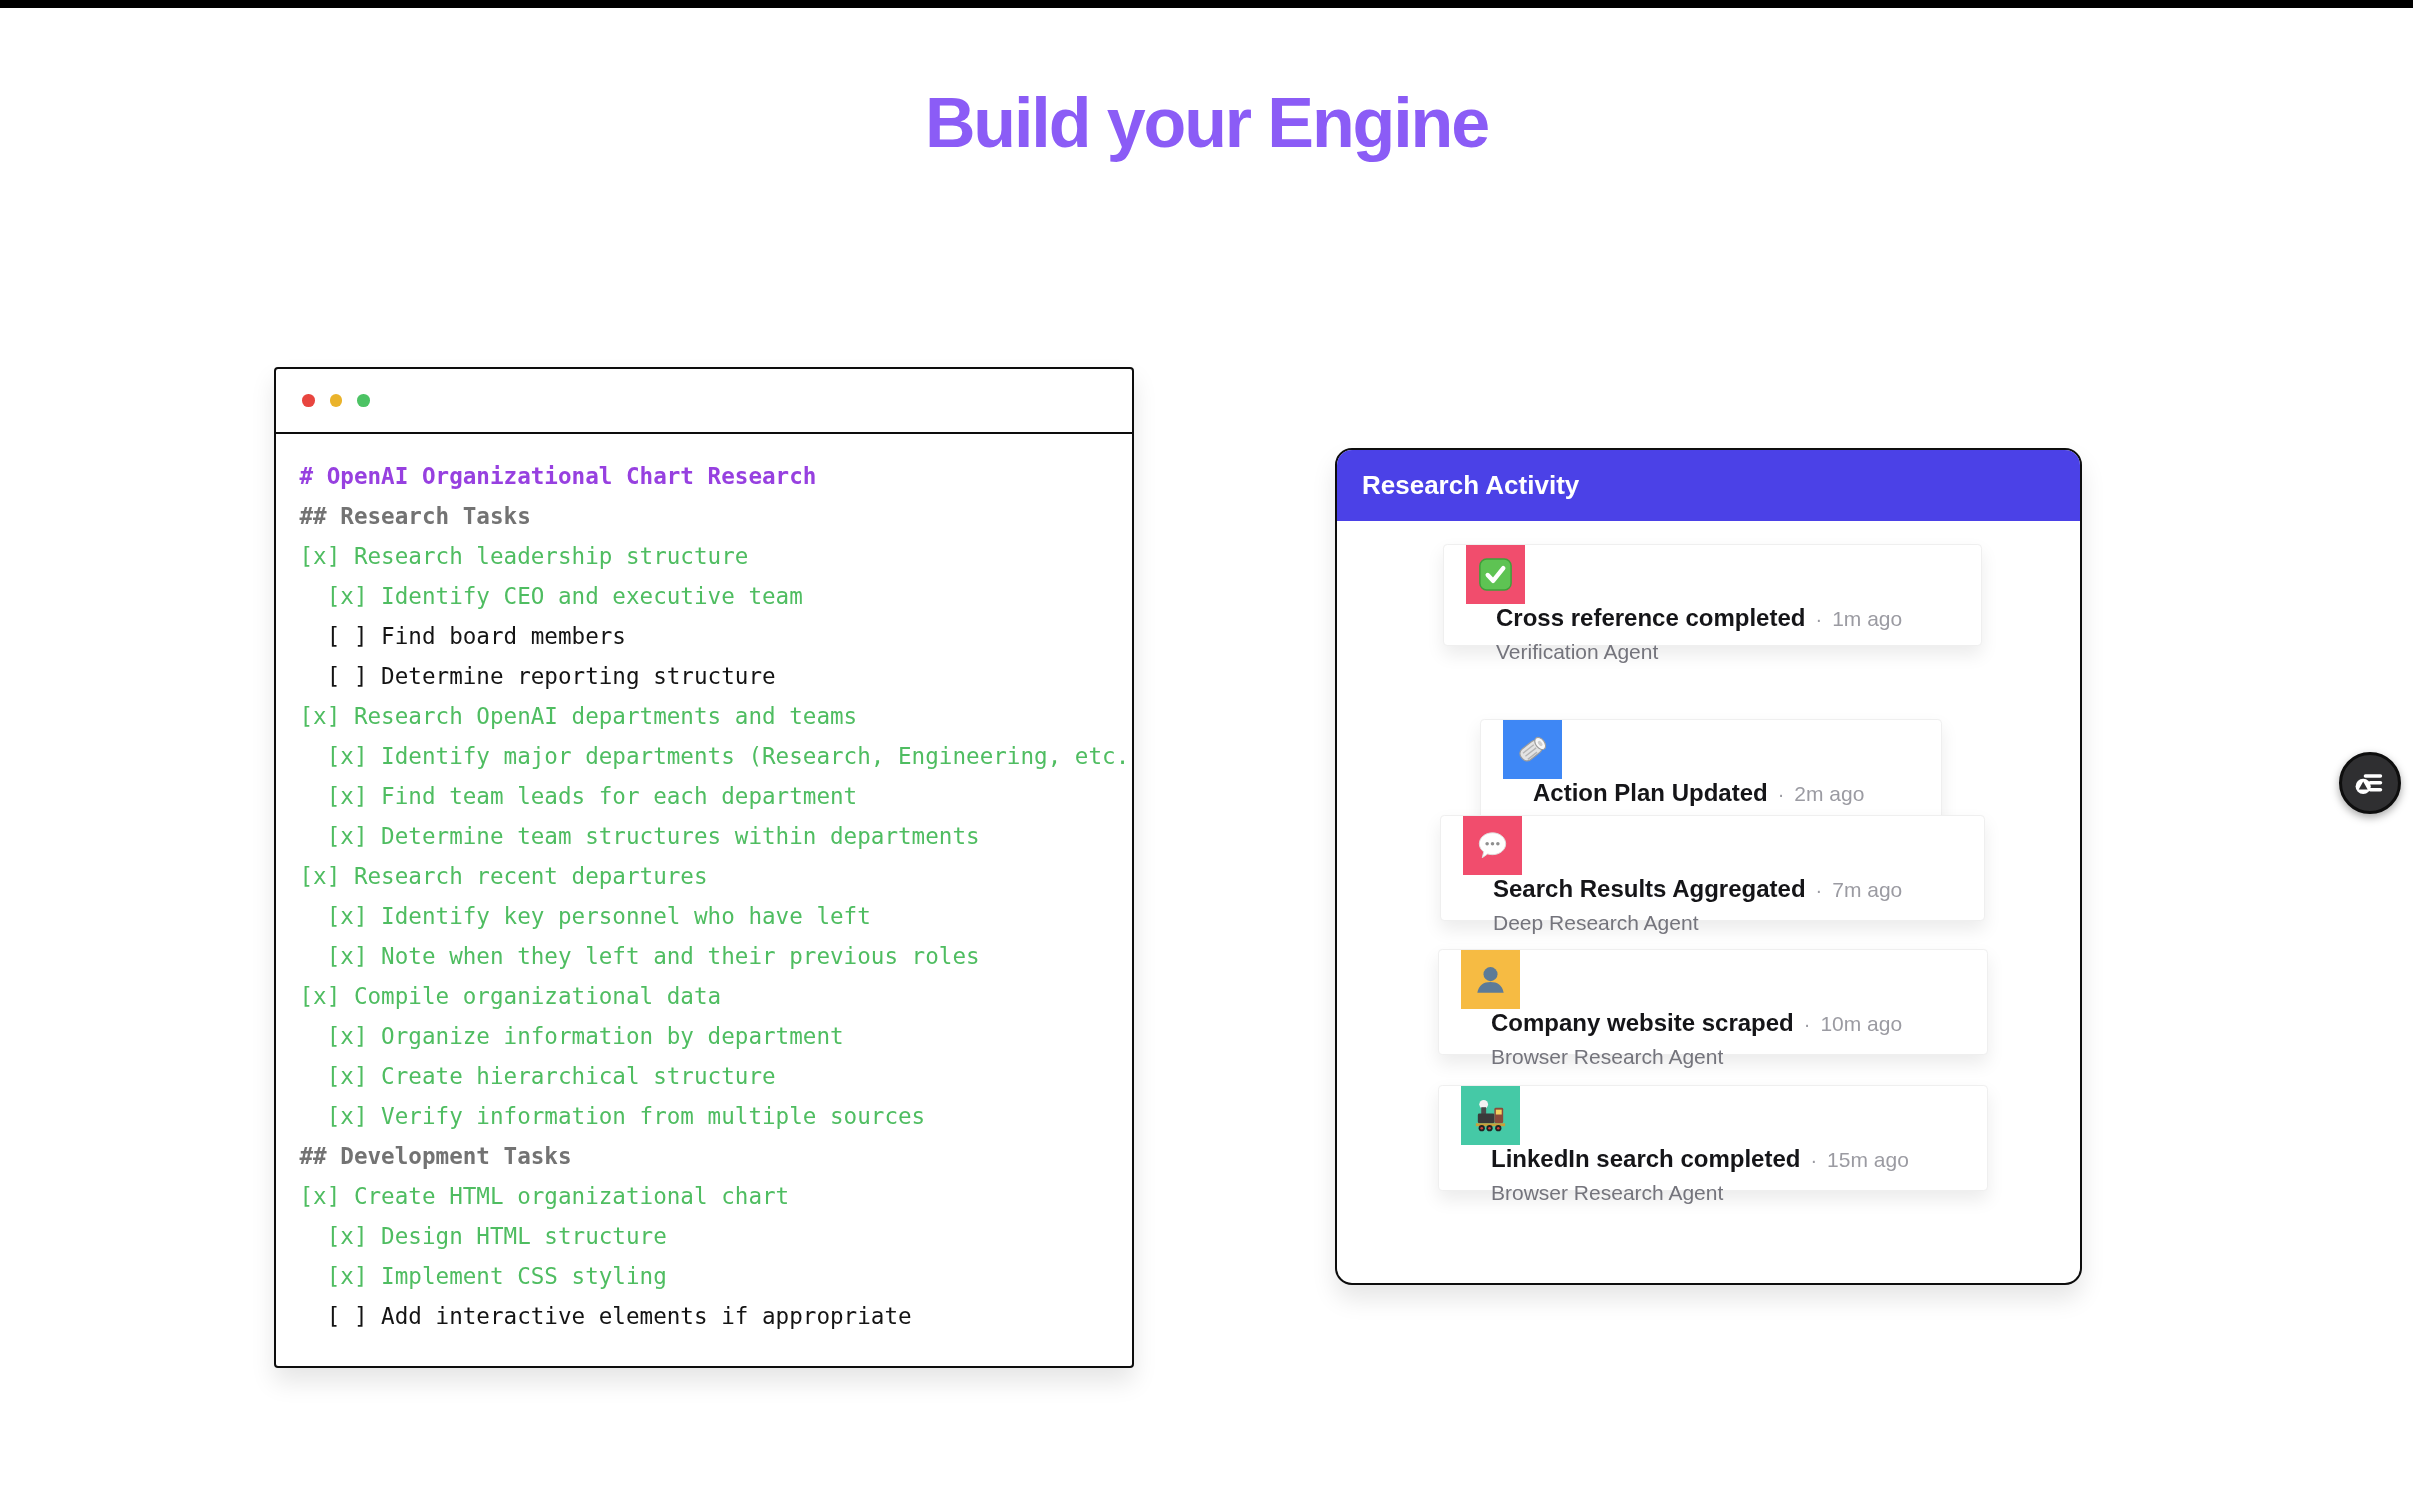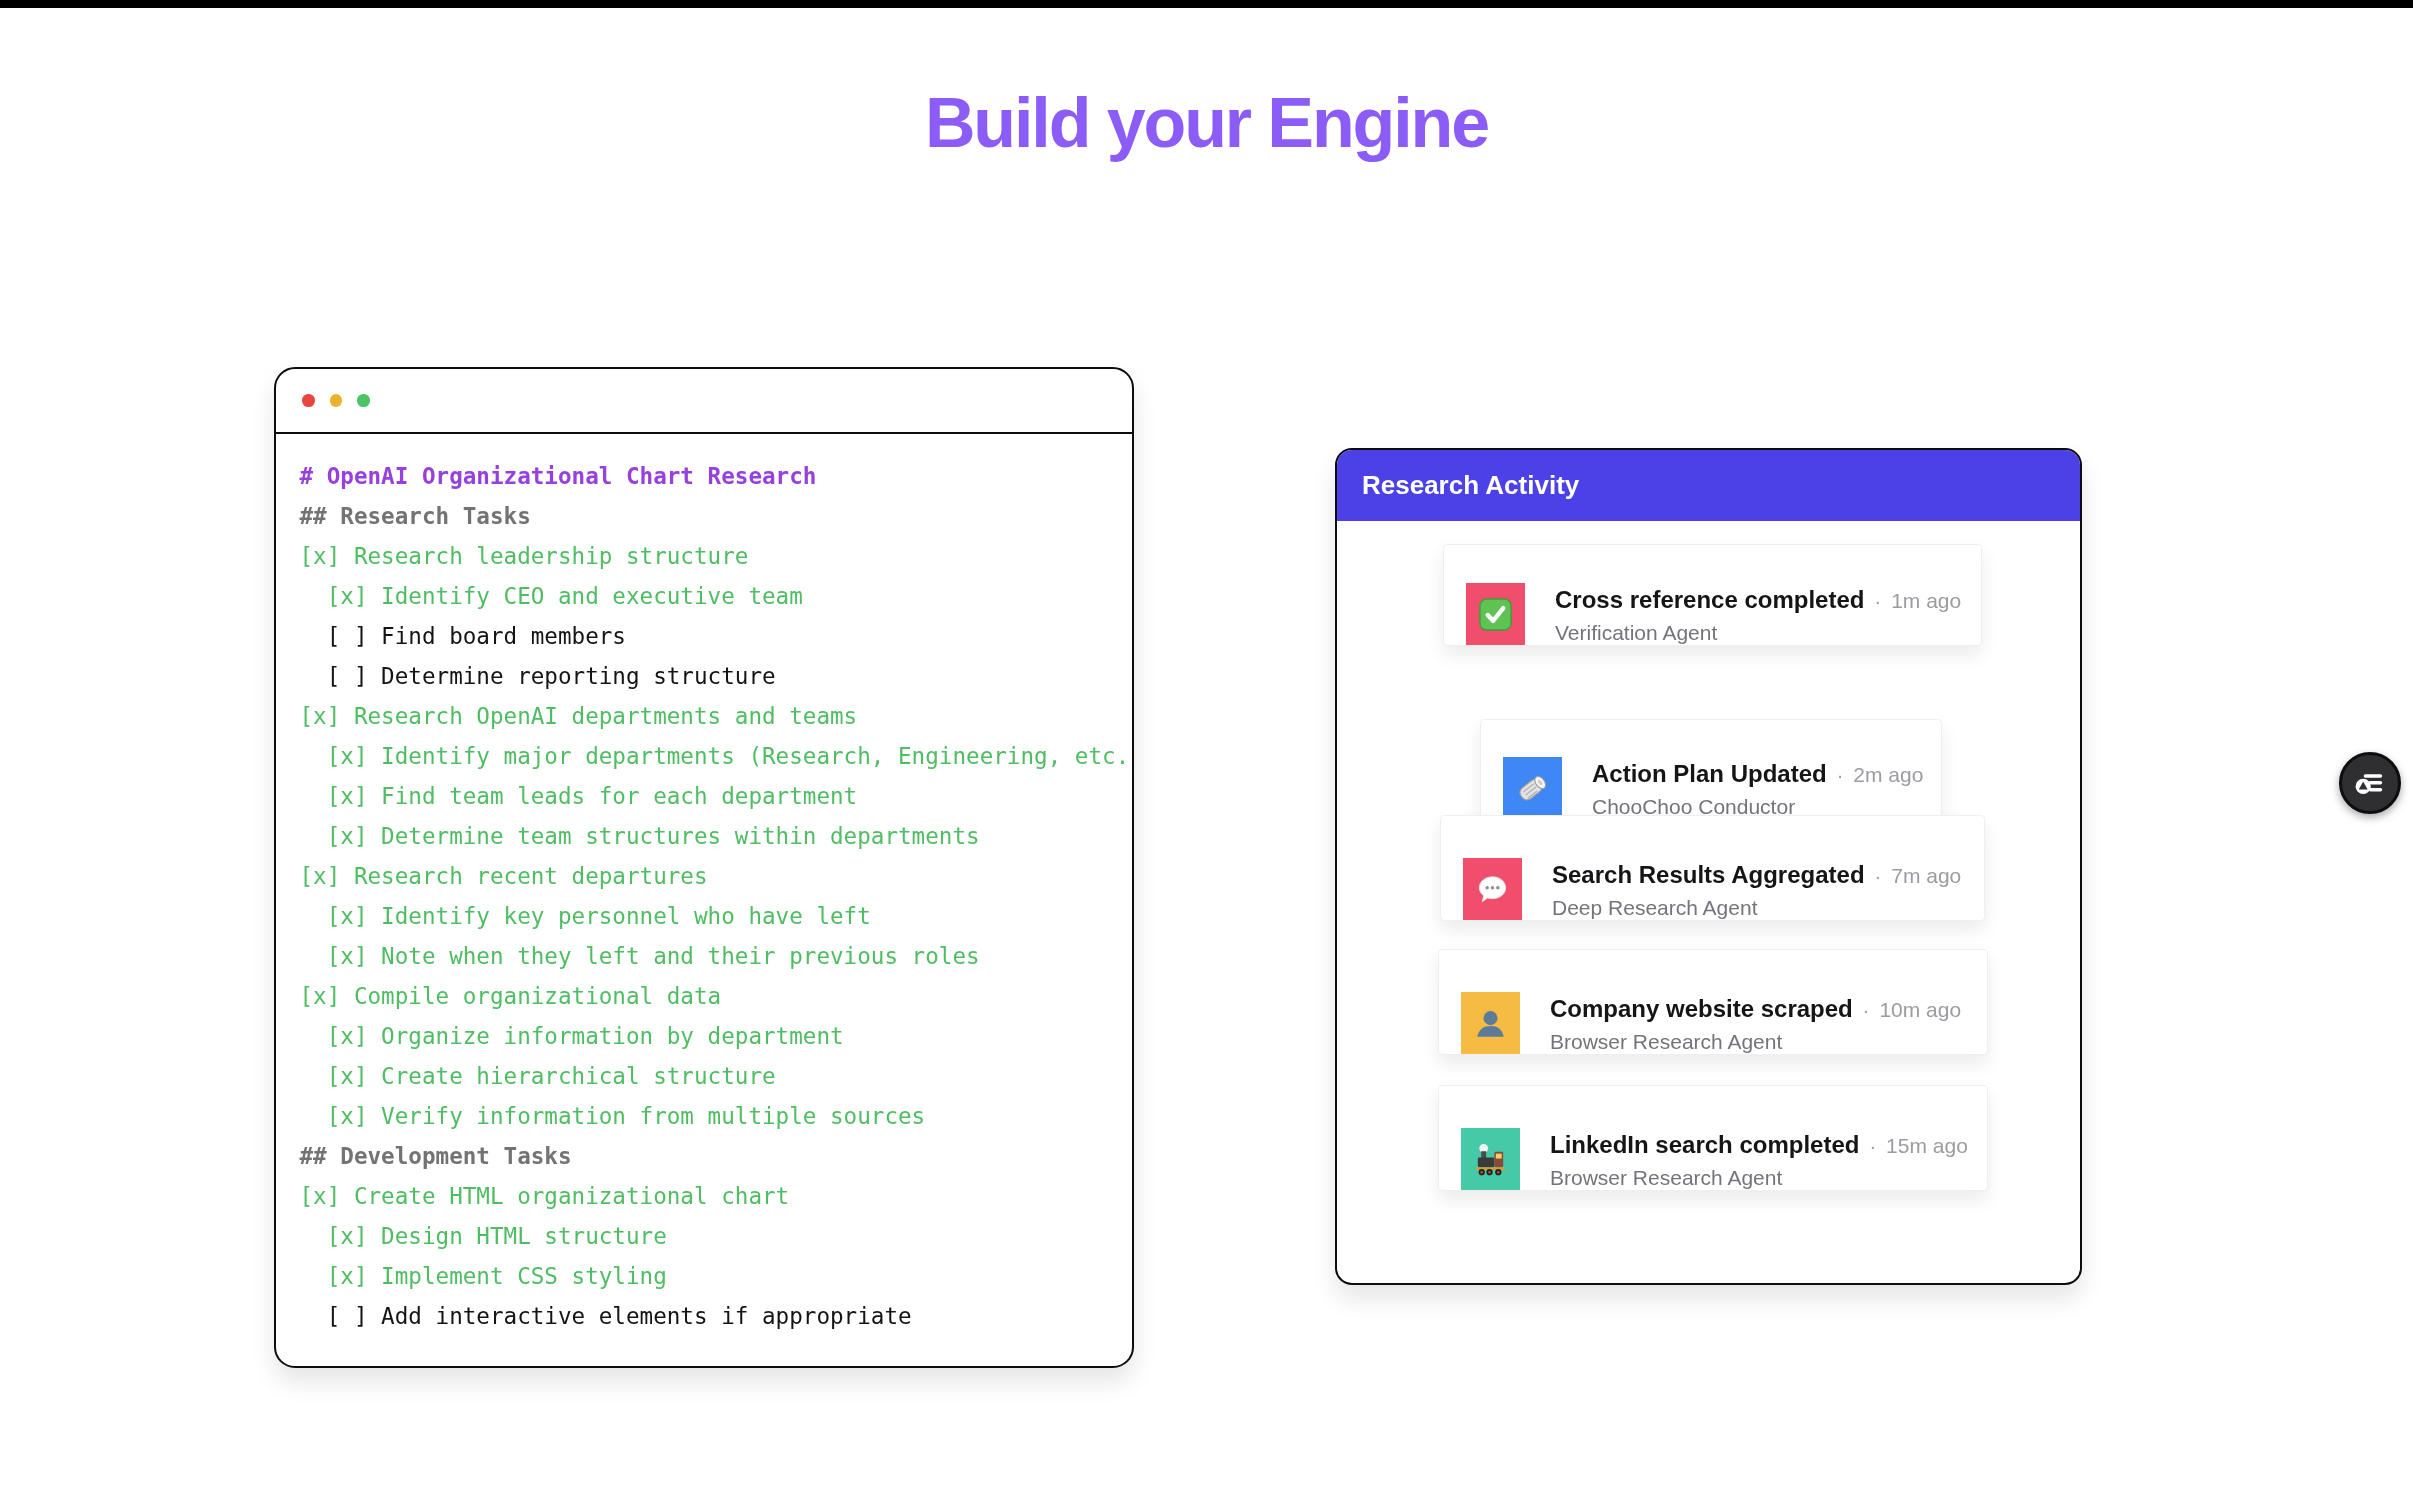--- a/index.html
+++ b/index.html
@@ -10,21 +10,21 @@
 
   
   .hero-title { position:absolute; left:0; top:80px; width:2413px; text-align:center;
                 font-size:70px; line-height:87px; font-weight:bold; letter-spacing:-2.1px;
                 color:#8b5cf6; }
   .hero-sub { position:absolute; left:0; top:191px; width:2413px; text-align:center;
               font-size:28.5px; line-height:47px; color:#1e1e1e; }
 
   
   .terminal { position:absolute; left:274px; top:367px; width:860px; height:1001px;
-              background:#fff; border:2.5px solid #0d0d0d; border-radius:21px;
+              background:#fff; border:2.5px solid #0d0d0d; border-radius:4px;
               box-shadow:0 13.4px 25px rgba(0,0,0,0.10); overflow:hidden; }
   .term-header { height:65px; border-bottom:2.5px solid #0d0d0d; display:flex; align-items:center;
                  padding-left:26px; }
   .dot { width:12.6px; height:12.6px; border-radius:50%; margin-right:15px; }
   .dot-red    { background:#e8453f; }
   .dot-yellow { background:#eab32b; }
   .dot-green  { background:#4cc364; }
   .term-body { padding:22px 11.7px 0 23.5px; font-family:"DejaVu Sans Mono", monospace;
                font-size:22.6px; line-height:40px; overflow:hidden; white-space:pre; }
   .todo-line { white-space:pre; }
@@ -33,22 +33,22 @@
   .k-done{ color:#4fbd61; }
   .k-open{ color:#141414; }
 
   
   .panel { position:absolute; left:1335px; top:448px; width:747px; height:837px;
            background:#fff; border:2.5px solid #0d0d0d; border-radius:17px;
            box-shadow:0 13.4px 25px rgba(0,0,0,0.10); overflow:hidden; }
   .panel-header { height:71px; background:#4b41e7; color:#fff; font-size:26px; font-weight:bold;
                   display:flex; align-items:center; padding-left:25px; }
   .act-item { position:absolute; background:#fff; border:0.8px solid #efefef; border-radius:4.2px;
-              box-shadow:0 8.4px 18.4px rgba(0,0,0,0.08); display:flex; align-items:flex-end;
-              padding-left:22px; }
+              box-shadow:0 8.4px 18.4px rgba(0,0,0,0.08); display:flex; align-items:flex-start;
+              padding-left:22px;flex-direction:column; }
   .tile { width:59px; height:62px; flex:0 0 59px; display:flex; align-items:center;
           justify-content:center; }
   .act-text { margin-left:30px; display:flex; flex-direction:column; gap:7.5px; }
   .act-title-row { display:flex; align-items:baseline; gap:10px; }
   .act-title { font-size:24px; font-weight:bold; color:#151518; }
   .act-sep   { font-size:20px; color:#9b9ba2; }
   .act-time  { font-size:21px; color:#9b9ba2; }
   .act-agent { font-size:21px; color:#74747c; }
 
   

